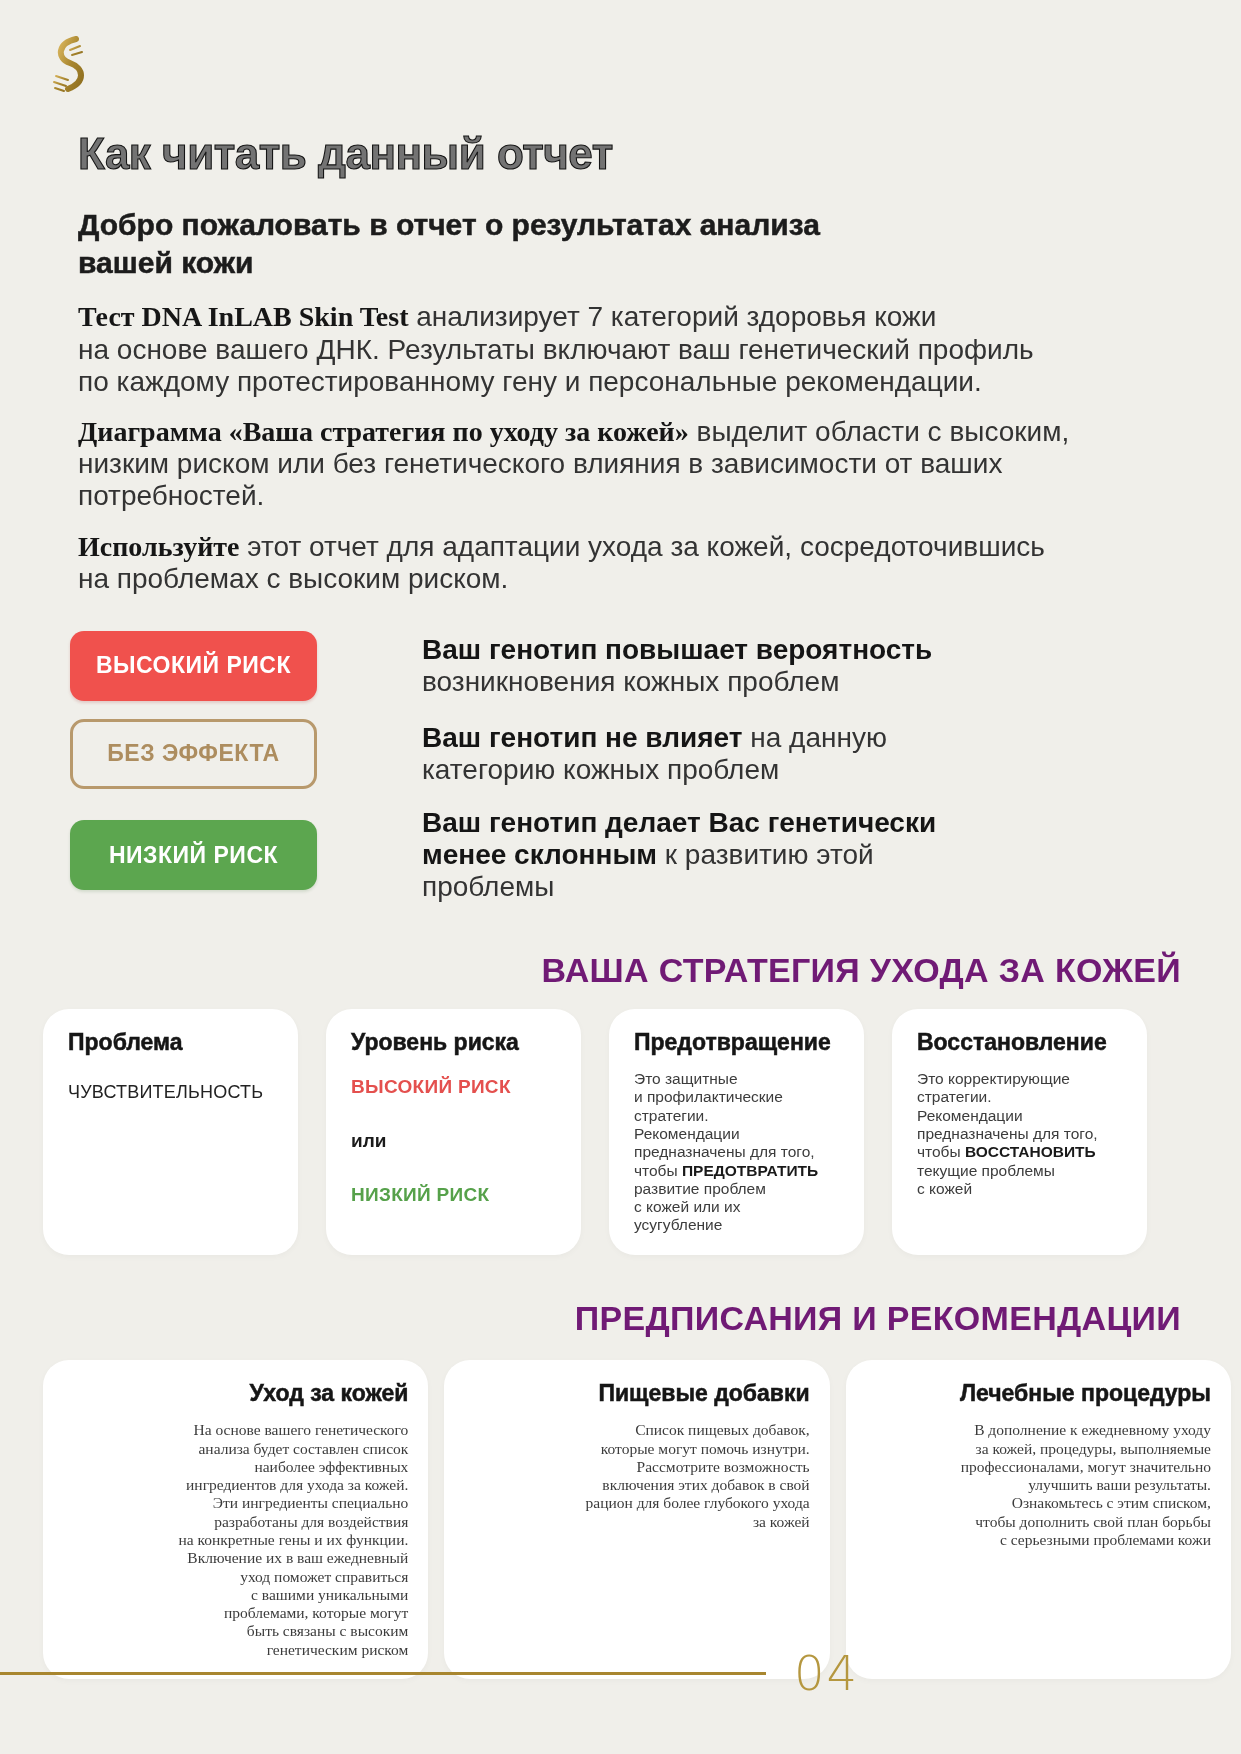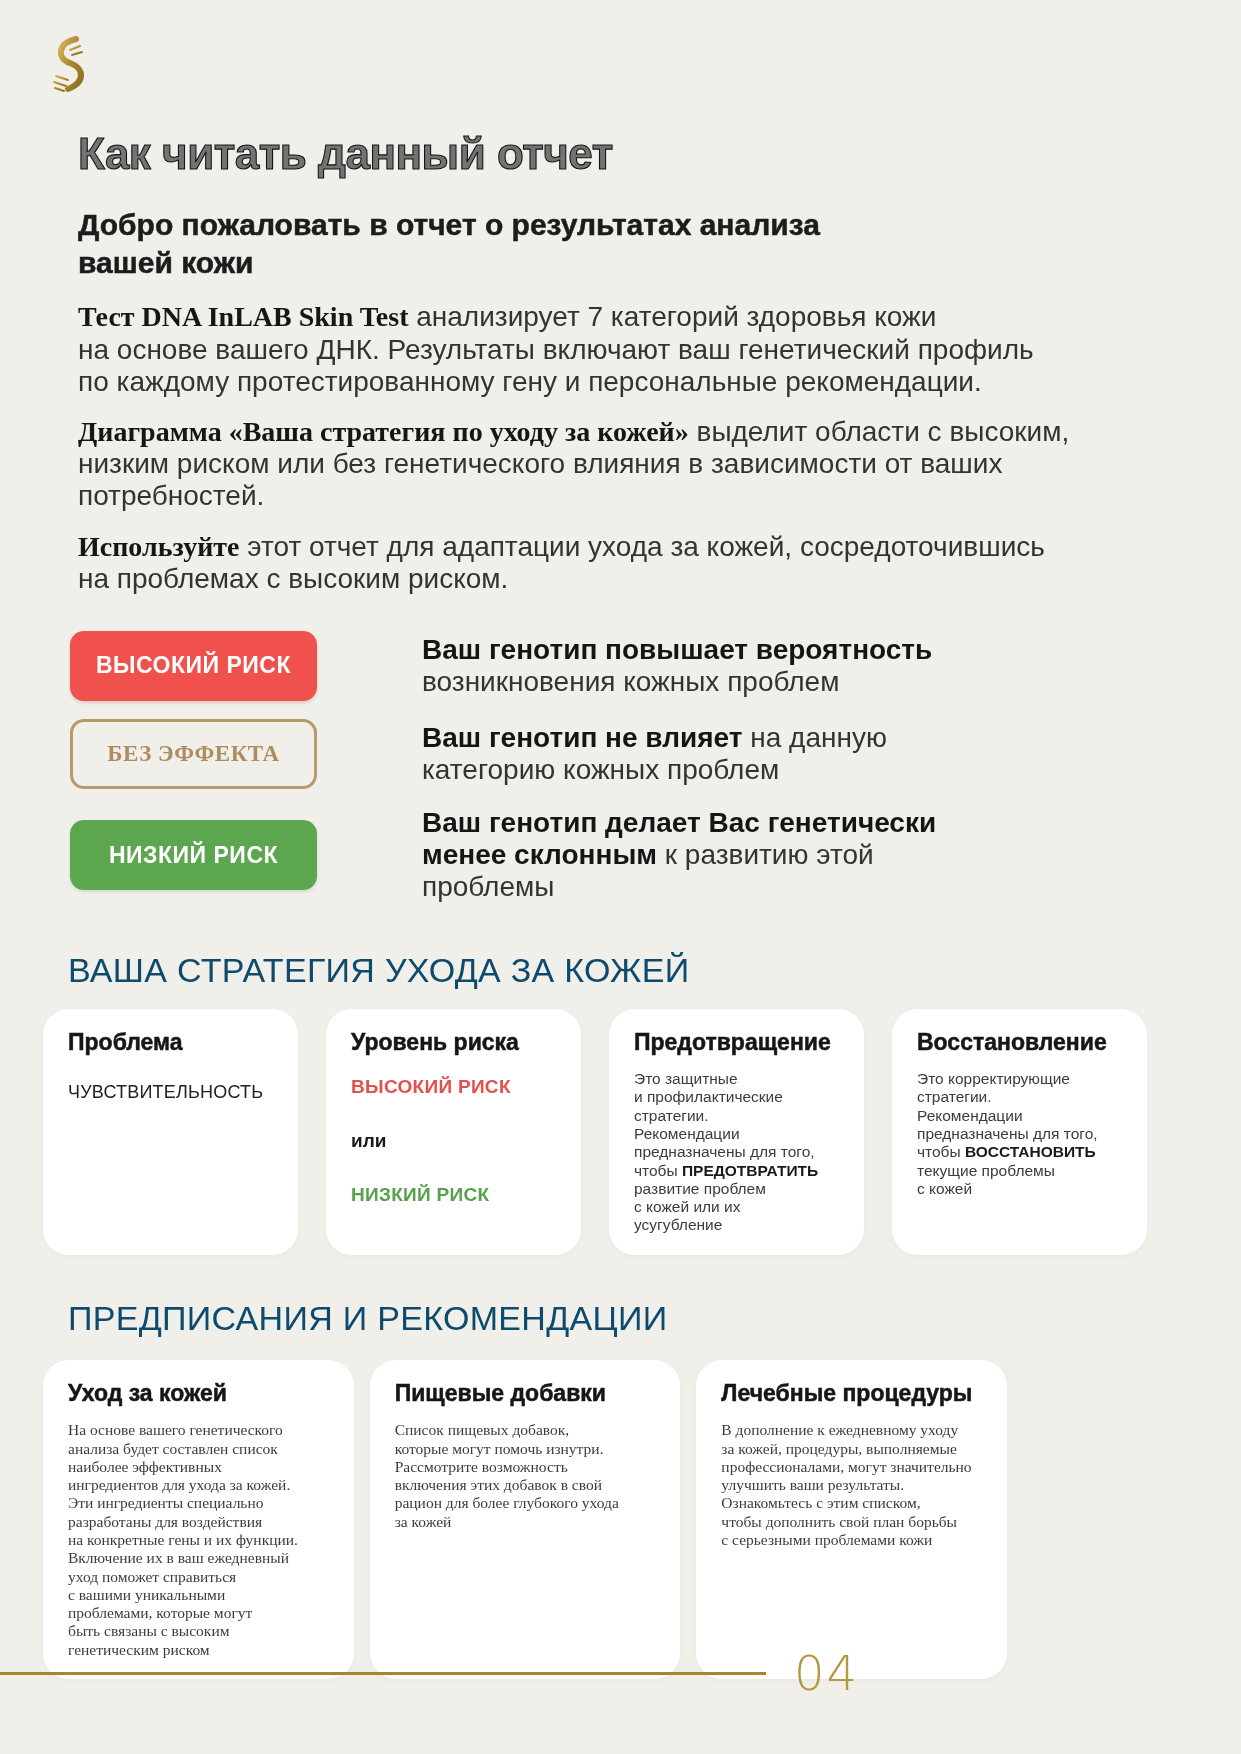--- a/index.html
+++ b/index.html
@@ -33,31 +33,31 @@
   .legend{margin:36px 0 0 -8px;}
   .legend-row{display:flex;align-items:center;margin-top:18px;}
   .legend-row:first-child{margin-top:0;}
   .badge{
     width:247px;height:70px;border-radius:14px;flex:none;
     display:flex;align-items:center;justify-content:center;
     font-size:23px;font-weight:700;letter-spacing:0.5px;
     box-sizing:border-box;
   }
   .badge.high{background:#f0514d;color:#ffffff;box-shadow:0 2px 3px rgba(160,40,40,0.18);}
-  .badge.none{border:3px solid #b8996c;color:#ad8d5f;background:transparent;font-family:Liberation Serif, serif;}
+  .badge.none{border:3px solid #b8996c;color:#ad8d5f;background:transparent;}
   .badge.low{background:#5ca64f;color:#ffffff;box-shadow:0 2px 3px rgba(50,110,40,0.15);}
   .legend-desc{
     margin-left:105px;font-size:28px;line-height:1.15;
     white-space:pre-line;color:#333;max-width:580px;
   }
   .legend-desc .lead{font-weight:700;color:#151515;}
   
   .section-heading{
-    font-size:34px;font-weight:400;color:#0c4a6e;letter-spacing:0.3px;
-    margin:48px 0 0 -10px;line-height:1.15;
+    font-size:34px;font-weight:700;color:#701a75;letter-spacing:0.3px;
+    margin:48px 0 0 -10px;line-height:1.15;text-align:right;
   }
   .section-heading.rec{margin-top:44px;}
   
   .cards-row{display:flex;align-items:stretch;gap:28px;margin:18px 0 0 -35px;}
   .card{
     background:#ffffff;border-radius:26px;box-sizing:border-box;
     padding:20px 20px 20px 25px;
     box-shadow:0 2px 6px rgba(0,0,0,0.03);
   }
   .s-card{width:255px;flex:none;}
@@ -71,21 +71,21 @@
   }
   .risk-label{font-size:19px;font-weight:700;letter-spacing:0.3px;}
   .risk-label.high{color:#e4504e;margin-top:20px;}
   .risk-or{font-size:19px;font-weight:700;color:#1b1b1b;margin-top:32px;}
   .risk-label.low{color:#56a14a;margin-top:32px;}
   .card-body{
     margin-top:14px;font-size:15.5px;line-height:1.18;color:#3c3c3c;
     white-space:pre-line;
   }
   .card-body .lead{font-weight:700;color:#191919;}
-  .cards-row.rec{gap:16px;margin-top:22px;width:964px;}
+  .cards-row.rec{gap:16px;margin-top:22px;width:1188px;text-align:right;}
   .r-card{flex:1;padding:20px 20px 20px 25px;}
   .r-card .card-body{margin-top:14px;font-family:Liberation Serif, serif;}
   
   .footer{position:absolute;left:0;top:1645px;display:flex;align-items:center;justify-content:space-between;}
   .footer-line{width:766px;height:3px;background:#a8862f;flex:none;}
   .page-num{
     margin-left:28px;font-size:48px;font-weight:300;color:#b5973f;
     letter-spacing:2px;font-family:"DejaVu Sans",sans-serif;
   }
 </style>

